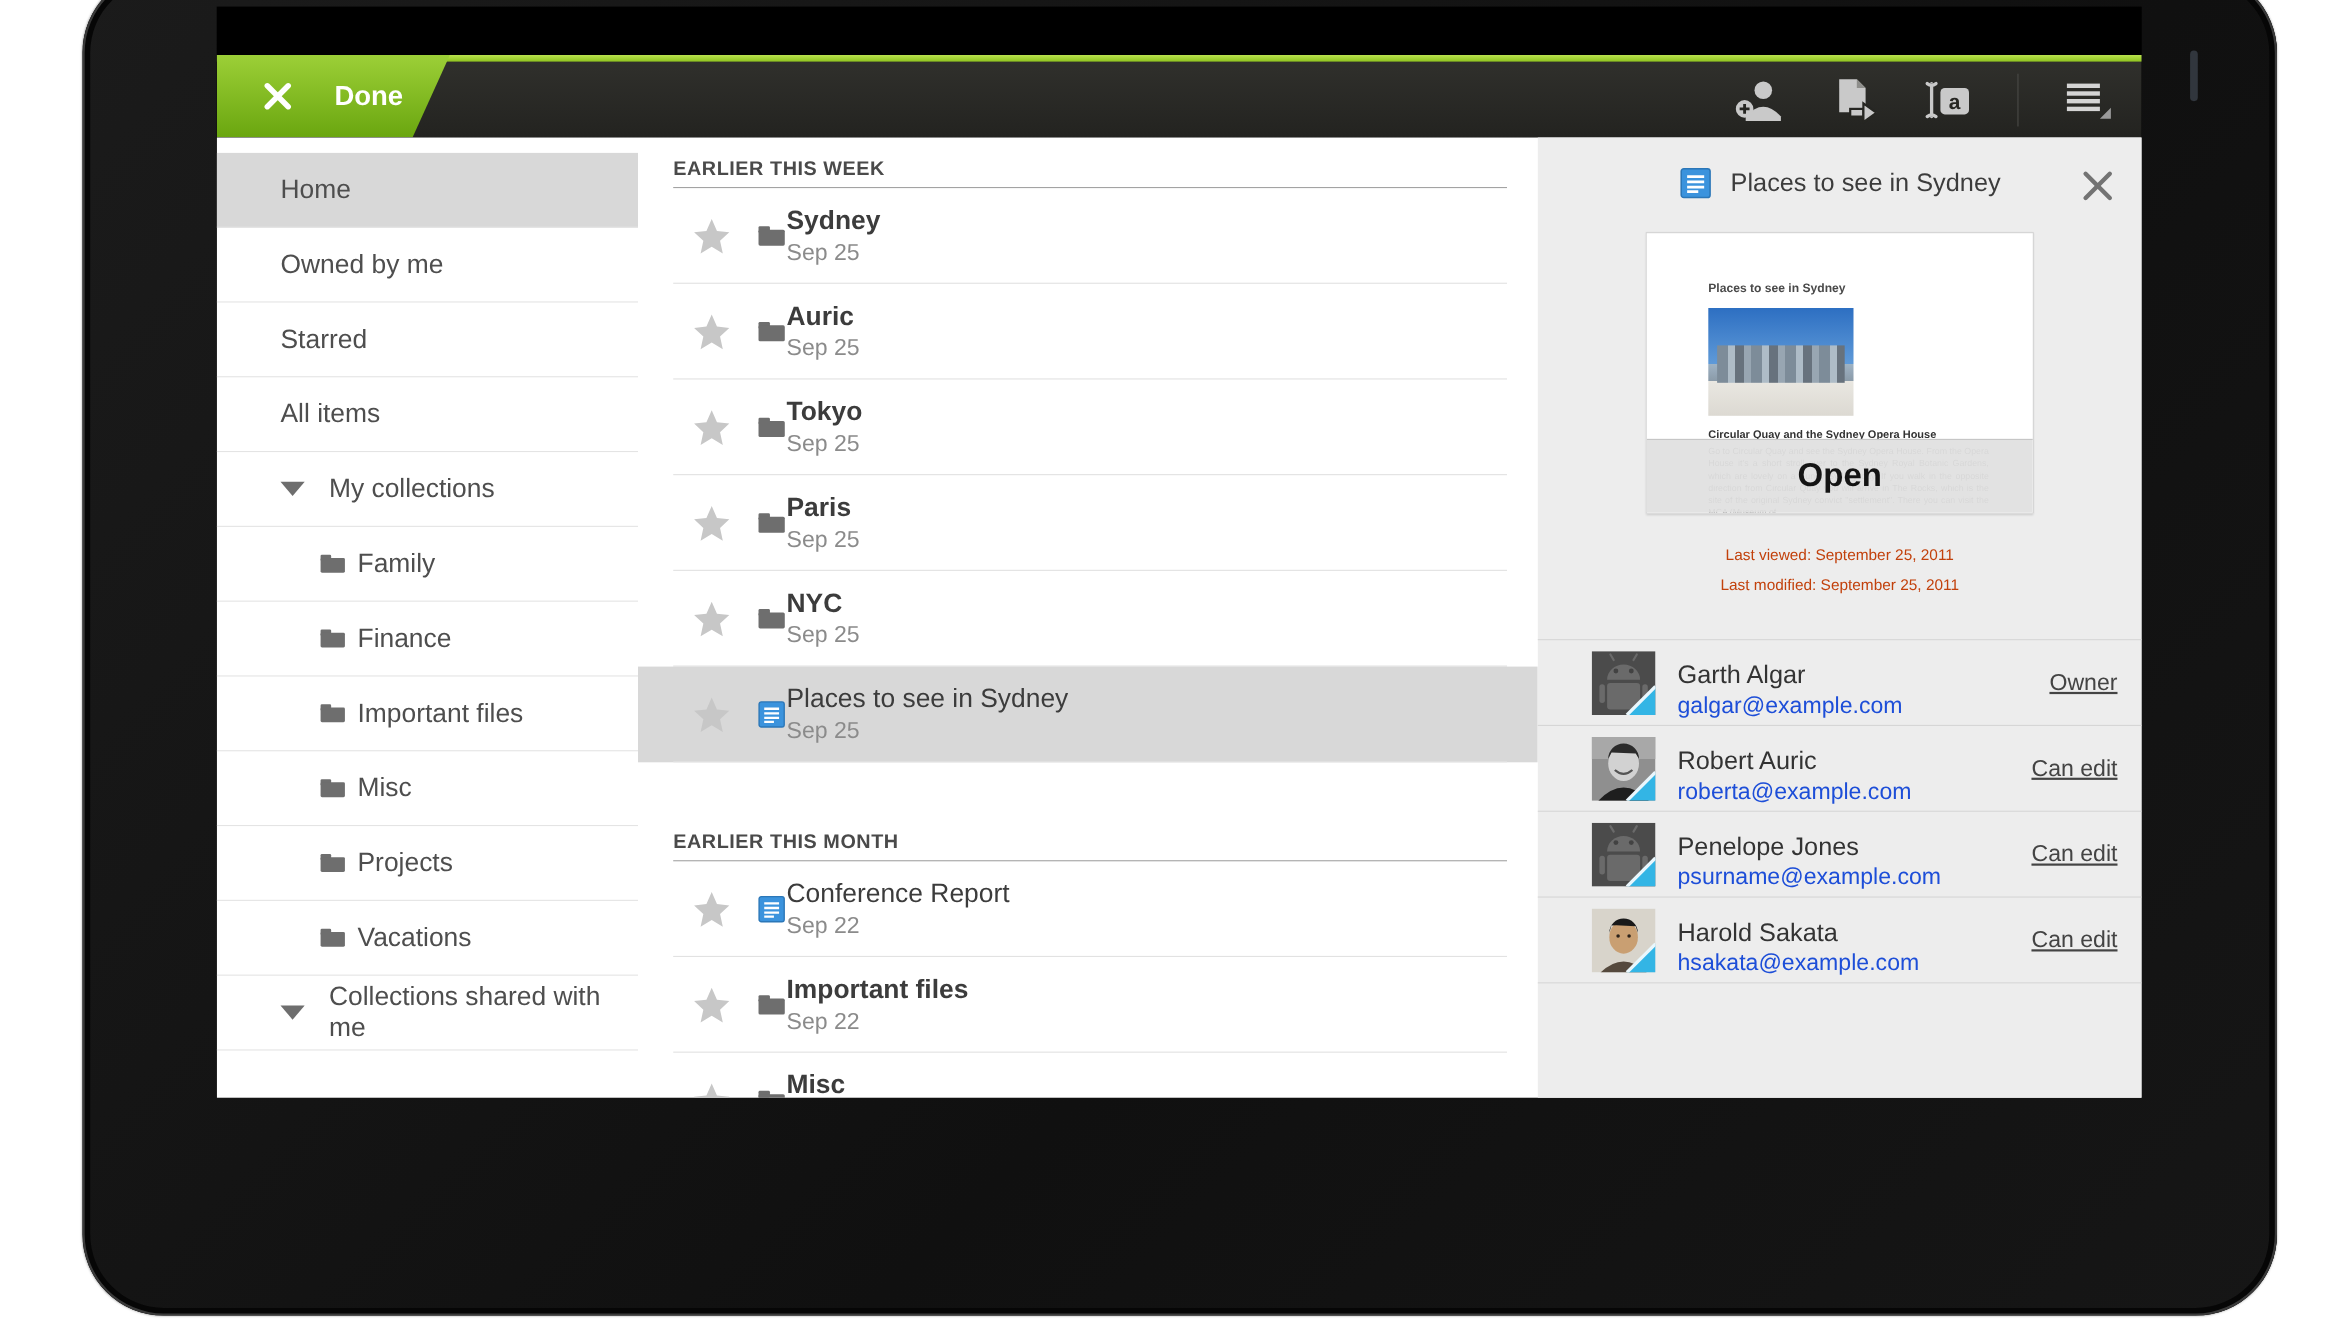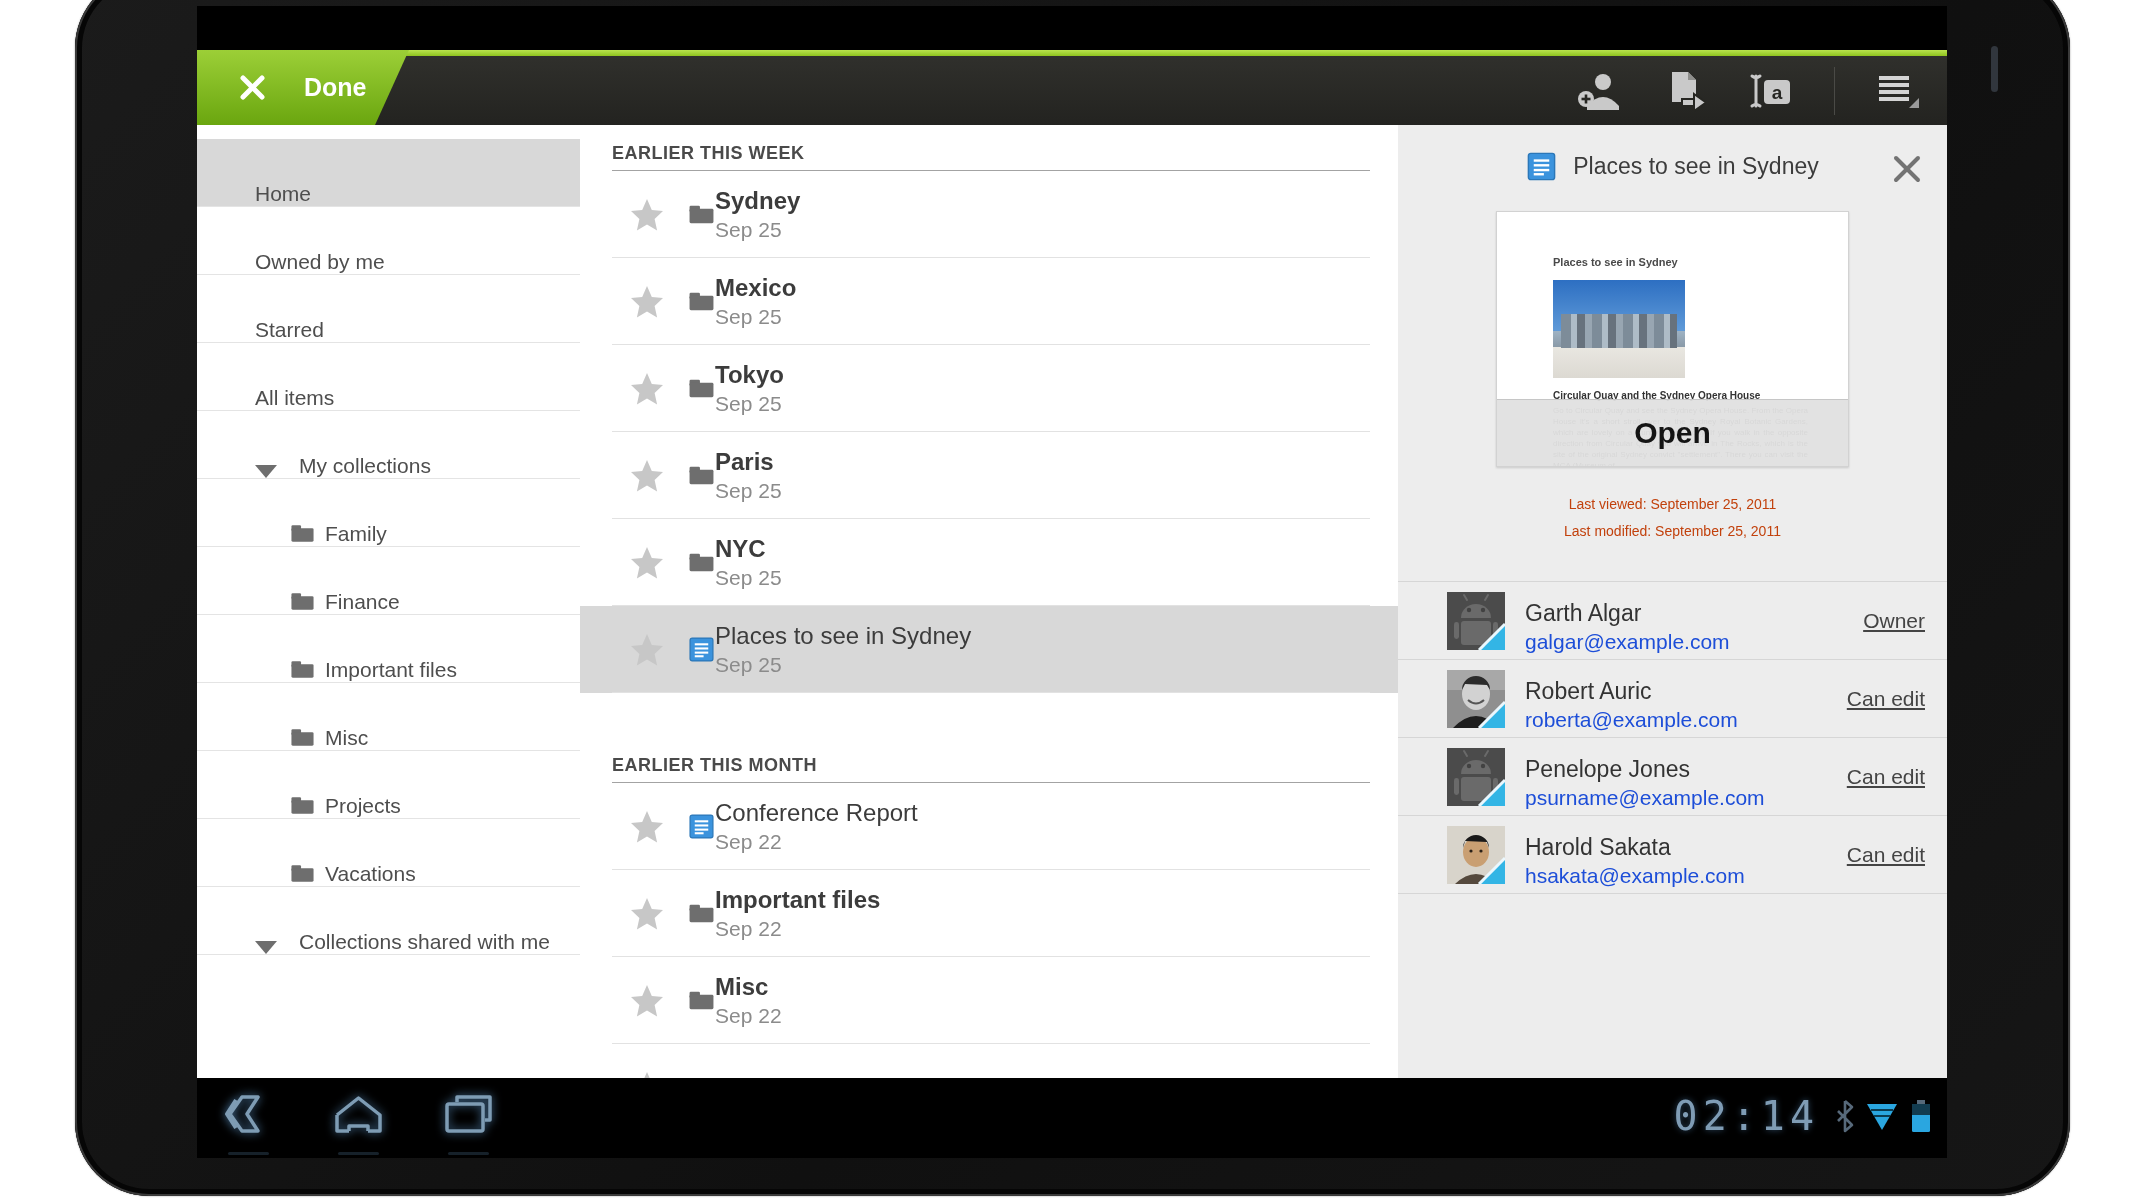--- a/index.html
+++ b/index.html
@@ -3,21 +3,21 @@
 <meta charset="utf-8">
 <style>
   html,body{margin:0;padding:0;}
   body{width:2133px;height:1200px;background:#ffffff;overflow:hidden;position:relative;
        font-family:"Liberation Sans",sans-serif;-webkit-font-smoothing:antialiased;}
   .tablet{position:absolute;left:75px;top:-26px;width:1995px;height:1222px;border-radius:74px;
           background:linear-gradient(135deg,#1b1b1b,#101010 60%,#161616);
           box-shadow:inset 0 0 0 2px #3a3a3a, inset 0 0 0 7px #060606, 0 0 2px rgba(0,0,0,.4);}
   .camera{position:absolute;left:1916px;top:72px;width:7px;height:46px;border-radius:4px;
           background:#394049;opacity:.8;}
-  .screen{position:absolute;left:122px;top:32px;width:1750px;height:1152px;background:#000;overflow:hidden;}
+  .screen{position:absolute;left:122px;top:32px;width:1750px;height:992px;background:#000;overflow:hidden;}
 
   
   .action-bar{position:absolute;left:0;top:44px;width:1750px;height:75px;
               background:linear-gradient(#31312d,#232320);}
   .action-bar::before{content:"";position:absolute;left:0;top:0;width:100%;height:6px;
               background:linear-gradient(#b9e24e,#8fc31f);}
   .done-btn{position:absolute;left:0;top:0;height:75px;width:212px;cursor:pointer;
             background:linear-gradient(180deg,#9ccf37,#6aa60f);
             clip-path:polygon(0 0,212px 0,178px 100%,0 100%);
             display:flex;align-items:center;}
@@ -25,23 +25,23 @@
   .done-label{color:#fff;font-size:25px;font-weight:bold;margin-left:38px;}
   .ab-icons{position:absolute;right:26px;top:6px;height:69px;display:flex;align-items:center;gap:40px;}
   .ab-btn{width:46px;height:46px;display:flex;align-items:center;justify-content:center;cursor:pointer;}
   .ab-divider{width:1px;height:48px;background:#4a4a46;}
 
   
   .content{position:absolute;left:0;top:119px;width:1750px;height:953px;background:#fff;display:flex;}
 
   
   .sidebar{width:383px;height:100%;box-sizing:border-box;padding-top:14px;}
-  .sb-item{height:68px;box-sizing:border-box;display:flex;align-items:flex-end;
+  .sb-item{height:68px;box-sizing:border-box;display:flex;align-items:center;
            padding-left:58px;border-bottom:1px solid #e4e4e4;cursor:pointer;
-           font-size:21px;color:#4e4e4e;}
+           font-size:24px;color:#4e4e4e;}
   .sb-item.selected{background:#d8d8d8;}
   .sb-item .tri{width:0;height:0;border-left:11px solid transparent;border-right:11px solid transparent;
            border-top:13px solid #6e6e6e;margin-right:22px;}
   .sb-item.child{padding-left:93px;}
   .sb-item.child .sb-fold{margin-right:10px;flex:none;}
 
   
   .doclist{width:818px;height:100%;position:relative;overflow:hidden;}
   .list-header{height:46px;box-sizing:border-box;display:flex;align-items:flex-end;
                margin:0 28px 0 32px;border-bottom:1px solid #a3a3a3;padding-bottom:6px;
@@ -296,21 +296,21 @@
               </div>
           </div>
           <div class="doc-row bold">
             <svg class="star" width="34" height="34">
                 <use href="#i-star"></use>
               </svg>
             <svg class="ficon" width="27" height="27">
                 <use href="#i-folder"></use>
               </svg>
             <div class="doc-text">
-                <span class="doc-title">Mexico</span>
+                <span class="doc-title">Auric</span>
                 <span class="doc-date">Sep 25</span>
               </div>
           </div>
           <div class="doc-row bold">
             <svg class="star" width="34" height="34">
                 <use href="#i-star"></use>
               </svg>
             <svg class="ficon" width="27" height="27">
                 <use href="#i-folder"></use>
               </svg>

